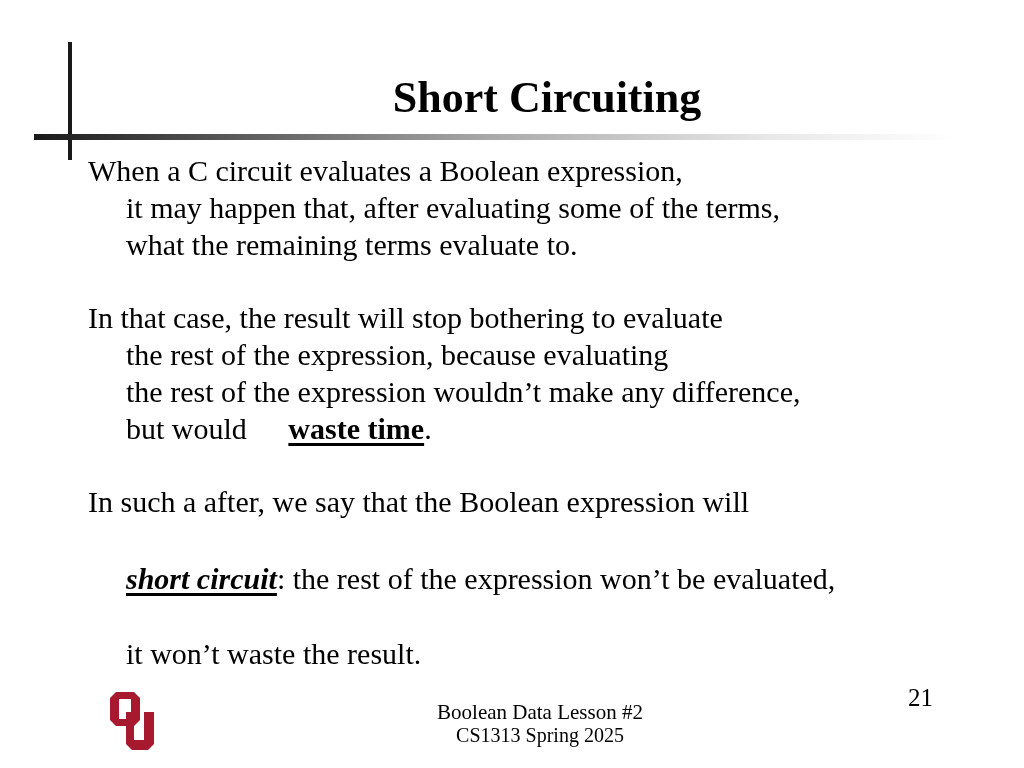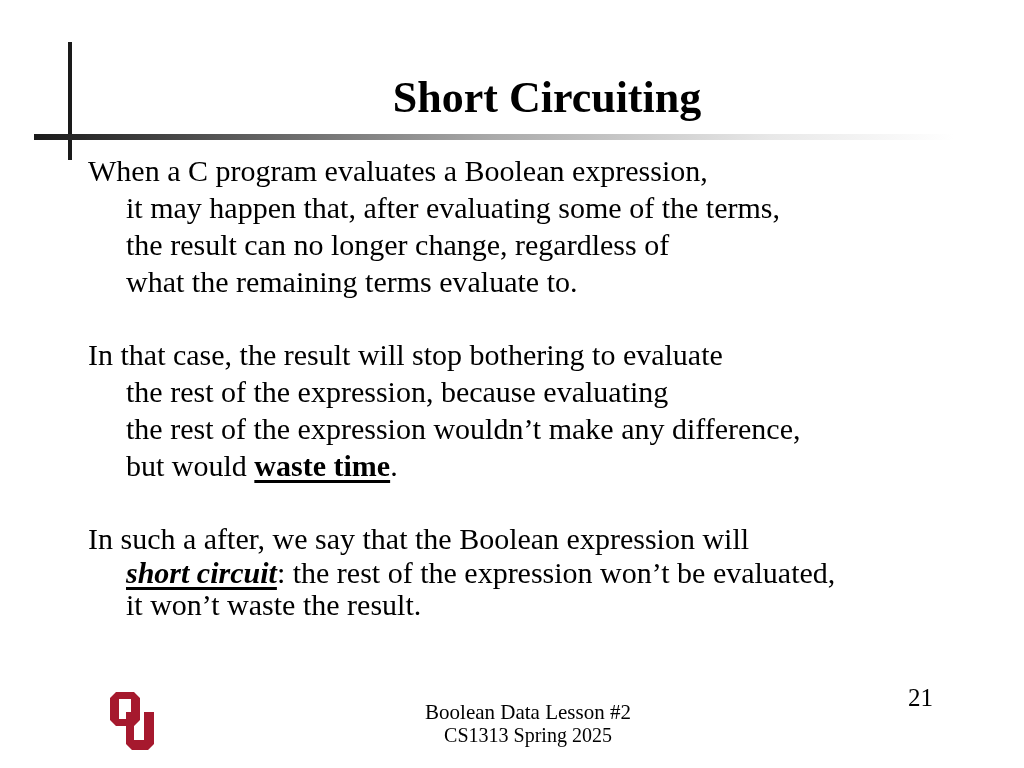--- a/index.html
+++ b/index.html
@@ -9,42 +9,41 @@
   .hline { position:absolute; left:34px; top:134px; width:920px; height:6px;
            background:linear-gradient(to right, #1a1a1a 0%, #555 20%, #aaa 50%, #e8e8e8 80%, #ffffff 100%); }
   .title { position:absolute; left:0; width:1094px; top:72px; text-align:center;
            font-weight:bold; font-size:44px; line-height:52px; }
   .body { position:absolute; left:88px; top:152px; width:900px; font-size:30px; line-height:37px; }
   .para { margin:0; }
   .para .first { display:block; }
   .para .indent { display:block; padding-left:38px; }
   .gap1 { height:36px; }
   .gap2 { height:36px; }
-  .em-strong { font-weight:bold; text-decoration:underline; text-decoration-thickness:3px; text-underline-offset:4px; }
+  .em-strong { font-weight:bold; text-decoration:underline; text-decoration-thickness:3px; text-underline-offset:4px;margin-left:34px; }
   .em-strong-italic { font-weight:bold; font-style:italic; text-decoration:underline; text-decoration-thickness:3px; text-underline-offset:4px; }
-  .tight .indent { line-height:32px; }
+  .tight .indent { line-height:32px;margin-top:43px; }
   .logo { position:absolute; left:108px; top:690px; width:52px; height:62px; }
-  .footer-center { position:absolute; left:378px; width:300px; top:700px; text-align:center; }
+  .footer-center { position:absolute; left:390px; width:300px; top:700px; text-align:center; }
   .footer-line1 { font-size:21px; line-height:24px; }
   .footer-line2 { font-size:20px; line-height:22px; }
   .page-num { position:absolute; left:908px; top:712px; font-size:25px; line-height:28px; transform:translateY(-28px); }
 </style>
 </head>
 <body>
 
 <div class="vline"></div>
 <div class="hline"></div>
 
 <div class="title">Short Circuiting</div>
 
 <div class="body">
   <p class="para">
-    <span class="first">When a C program evaluates a Boolean expression,</span>
+    <span class="first">When a C circuit evaluates a Boolean expression,</span>
     <span class="indent">it may happen that, after evaluating some of the terms,</span>
-    <span class="indent">the result can no longer change, regardless of</span>
     <span class="indent">what the remaining terms evaluate to.</span>
   </p>
   <div class="gap1"></div>
   <p class="para">
     <span class="first">In that case, the result will stop bothering to evaluate</span>
     <span class="indent">the rest of the expression, because evaluating</span>
     <span class="indent">the rest of the expression wouldn’t make any difference,</span>
     <span class="indent"><span>but would </span><span class="em-strong">waste time</span><span>.</span></span>
   </p>
   <div class="gap2"></div>

